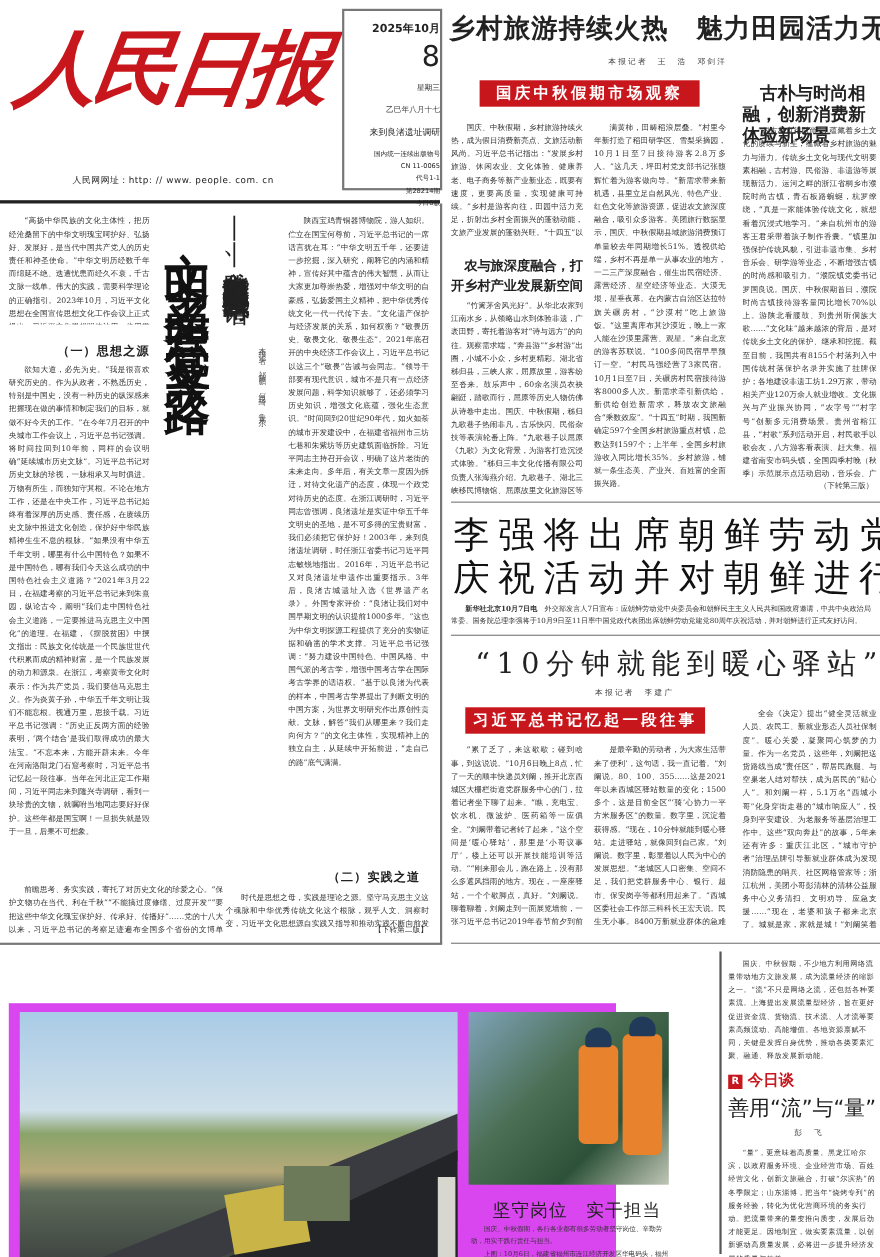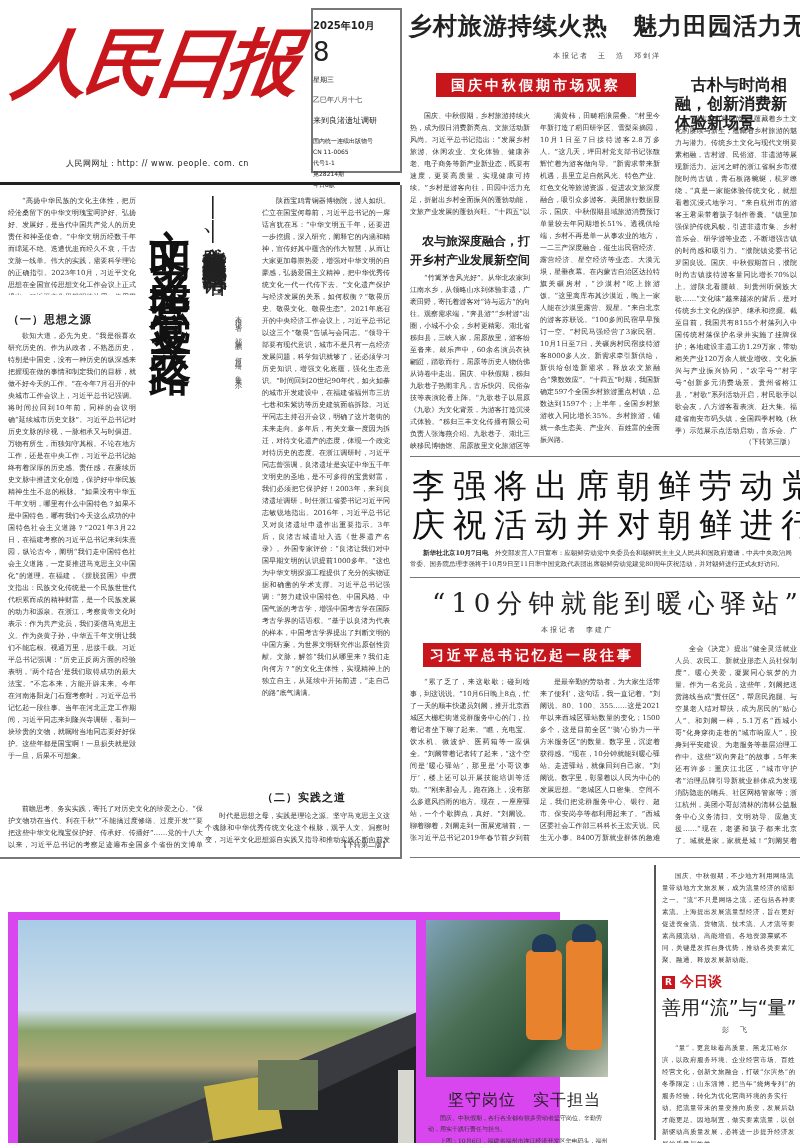--- a/index.html
+++ b/index.html
@@ -2,38 +2,38 @@
 <html><head>
 <meta charset="utf-8">
 <style>
 *{box-sizing:border-box;margin:0;padding:0}
 body{width:800px;height:1143px;background:#fff;font-family:"DejaVu Serif",serif;color:#222;position:relative;overflow:hidden}
 .abs{position:absolute}
 .masthead-logo{left:10px;top:12px;width:290px;height:115px}
 .logo-cn{position:absolute;left:6px;top:0;font-family:"DejaVu Serif",serif;font-size:74px;font-weight:bold;color:#c8161d;letter-spacing:-4px;font-style:italic;transform:skewX(-8deg);line-height:100px;white-space:nowrap}
 .logo-en{position:absolute;left:72px;top:100px;font-family:"DejaVu Serif",serif;font-size:19px;color:#c8161d;letter-spacing:2px;white-space:nowrap}
 .website{left:66px;top:158px;font-size:8px;color:#222;font-family:"DejaVu Sans",sans-serif;letter-spacing:0.5px}
-.datebox{left:311px;top:8px;width:91px;height:165px;border:2px solid #777;text-align:left;font-family:"DejaVu Sans",sans-serif}
+.datebox{left:311px;top:8px;width:91px;height:165px;border:2px solid #777;text-align:right;font-family:"DejaVu Sans",sans-serif}
 .datebox .ym{font-size:10px;font-weight:bold;margin-top:9px}
 .datebox .day{font-size:26px;margin-top:4px;line-height:30px}
 .datebox .wk{font-size:7px;margin-top:8px}
 .datebox .lunar{font-size:7px;color:#444;margin-top:10px}
 .datebox .pub{font-size:8px;margin-top:10px;font-family:"DejaVu Serif",serif}
 .datebox .small{font-size:6px;line-height:11px}
 .datebox .sm1{margin-top:9px}
 .hr-main{left:0;top:182px;width:400px;height:3px;background:#222}
 .headline{left:408px;top:10px;font-family:"DejaVu Sans",sans-serif;font-weight:bold;font-size:24px;letter-spacing:1px;white-space:nowrap}
 .byline{font-size:7px;color:#444;font-family:Liberation Mono, monospace;letter-spacing:2px}
 .red-banner{background:#c8161d;color:#fff;font-family:"DejaVu Sans",sans-serif;font-weight:bold;text-align:center;letter-spacing:3px}
 .col-text{font-size:7px;line-height:12px;color:#333;text-indent:2em;overflow:hidden;text-align:justify}
 .subhead{font-family:"DejaVu Sans",sans-serif;font-size:12px;font-weight:bold;color:#222;line-height:19px}
 .vtitle{writing-mode:vertical-rl;font-family:"DejaVu Sans",sans-serif;font-weight:900;font-size:42px;line-height:50px;letter-spacing:14px;color:#111}
 .vsub{writing-mode:vertical-rl;font-family:"DejaVu Serif",serif;font-size:25px;line-height:28px;color:#222;letter-spacing:-1px}
 .vby{writing-mode:vertical-rl;font-size:7px;color:#555;letter-spacing:3px}
-.section-title{font-family:Liberation Serif, serif;font-size:11px;font-weight:bold;text-align:left;letter-spacing:1px}
+.section-title{font-family:Liberation Serif, serif;font-size:11px;font-weight:bold;text-align:right;letter-spacing:1px}
 .gray-line{background:#777}
 .big-head{font-family:"DejaVu Serif",serif;font-size:33px;line-height:46px;letter-spacing:8px;color:#111;white-space:nowrap}
 .photo-area{left:8px;top:912px;width:552px;height:275px;background:#d946ef}
 .photo1{position:absolute;left:10px;top:8px;width:398px;height:264px;background:linear-gradient(to bottom,#a9cbe6 0%,#cfe0ea 34%,#8aa36a 42%,#b7a97a 55%,#5e6b5a 62%,#2b2d31 100%);overflow:hidden}
 .road{position:absolute;background:#232428}
 .photo2{position:absolute;left:418px;top:8px;width:182px;height:157px;background:linear-gradient(135deg,#7fa3b9 0%,#4b6f54 40%,#2d5239 70%,#c0c6b5 100%);overflow:hidden}
 .caption{font-size:6px;line-height:11px;color:#333}
 .commentary{font-size:6.5px;line-height:12px;color:#333;text-indent:2em;letter-spacing:0.5px}
 </style>
 </head>

